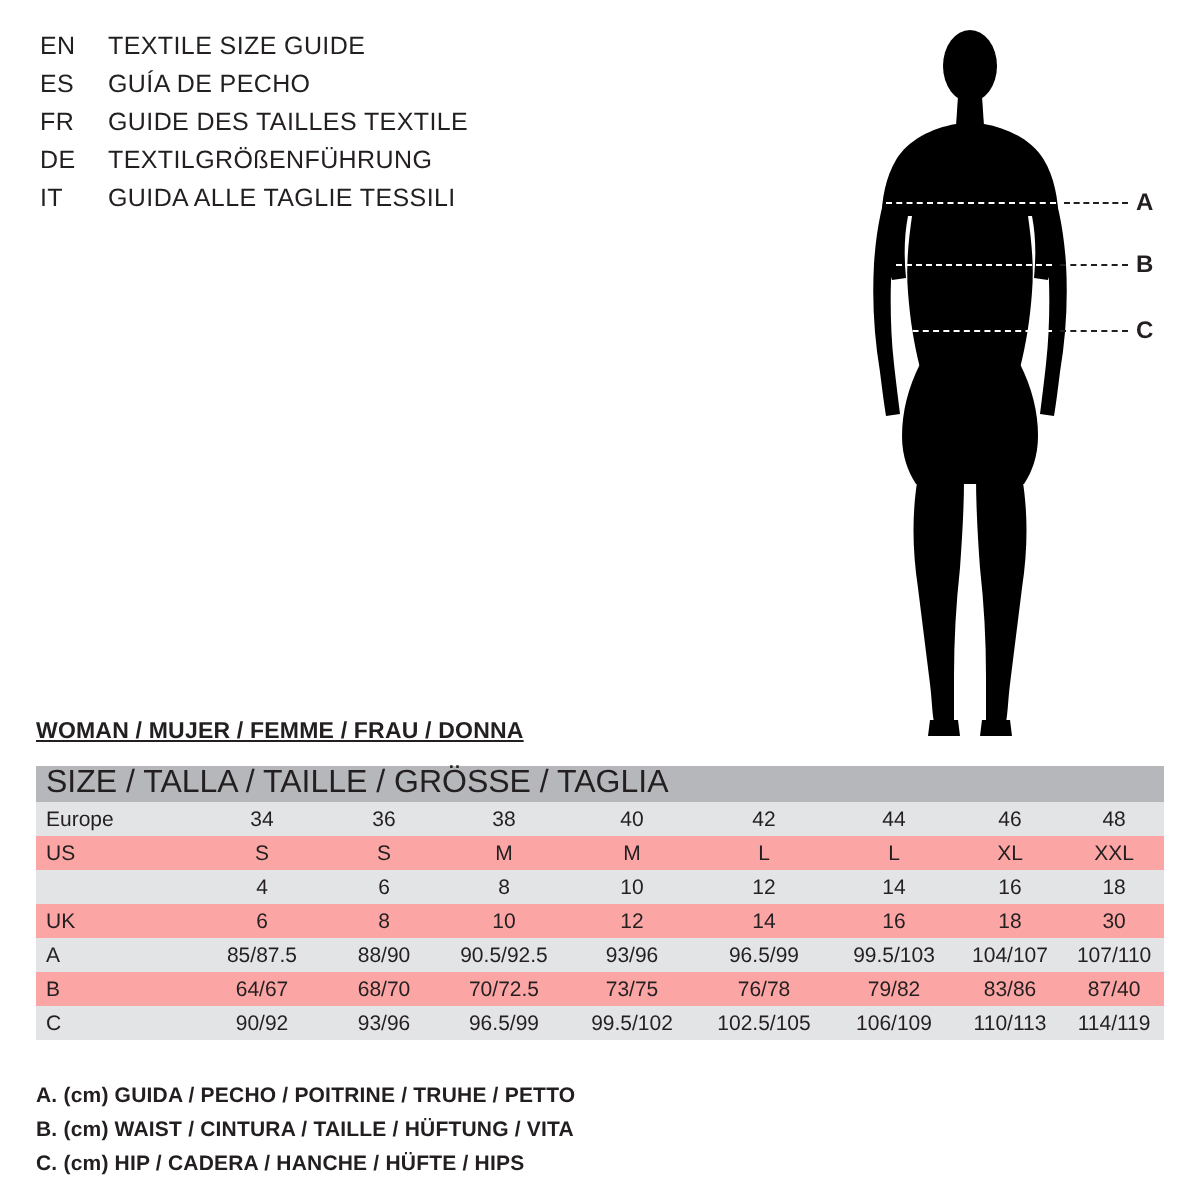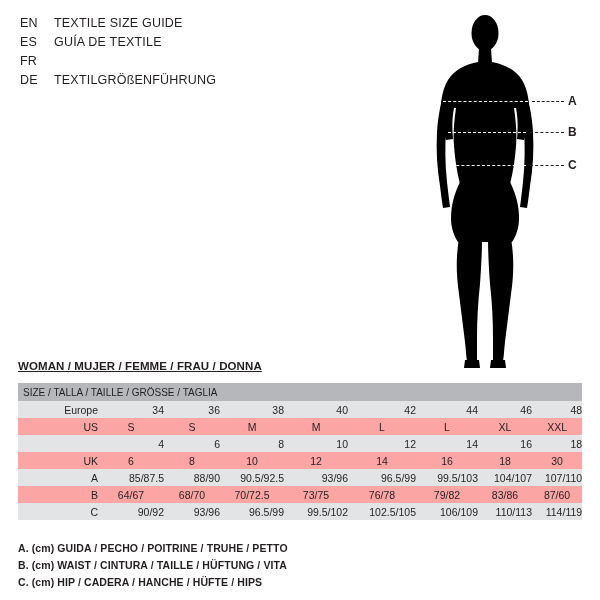--- a/index.html
+++ b/index.html
@@ -102,34 +102,33 @@
   }
   table.size-table td {
     font-size: 10.5px;
     color: #231f20;
     height: 17px;
     padding: 0;
     text-align: center;
     vertical-align: middle;
   }
   table.size-table td.label {
-    text-align: right;
+    text-align: left;
     padding-left: 5px;
   }
   tr.header-row td {
     background: #b5b7ba;
-    font-size: 10px;
+    font-size: 16px;
     font-weight: normal;
     text-align: left;
     padding-left: 5px;
     height: 18px;
   }
   tr.shaded td {
     background: #e3e4e6;
-    text-align: right;
   }
   tr.plain td {
     background: #fca5a5;
   }
 
   
   .footnotes {
     position: absolute;
     top: 540px;
     left: 18px;
@@ -148,28 +147,33 @@
 
 <div class="page">
 
   <div class="lang-block">
     <div class="lang-row">
       <span class="lang-code">EN</span>
       <span class="lang-title">TEXTILE SIZE GUIDE</span>
     </div>
     <div class="lang-row">
       <span class="lang-code">ES</span>
-      <span class="lang-title">GUÍA DE TEXTILE</span>
+      <span class="lang-title">GUÍA DE PECHO</span>
     </div>
     <div class="lang-row">
       <span class="lang-code">FR</span>
+      <span class="lang-title">GUIDE DES TAILLES TEXTILE</span>
     </div>
     <div class="lang-row">
       <span class="lang-code">DE</span>
       <span class="lang-title">TEXTILGRÖßENFÜHRUNG</span>
+    </div>
+    <div class="lang-row">
+      <span class="lang-code">IT</span>
+      <span class="lang-title">GUIDA ALLE TAGLIE TESSILI</span>
     </div>
   </div>
 
   <div class="figure-wrap">
     <svg class="figure-svg" width="210" height="365" viewBox="0 0 210 365">
       <g fill="#000000">
 
         <ellipse cx="105" cy="25" rx="13.5" ry="18"></ellipse>
 
         <path d="M99,40 L111,40 L112,55 L98,55 Z"></path>
@@ -336,21 +340,21 @@
 
         <tr class="plain">
           <td class="label">B</td>
           <td>64/67</td>
           <td>68/70</td>
           <td>70/72.5</td>
           <td>73/75</td>
           <td>76/78</td>
           <td>79/82</td>
           <td>83/86</td>
-          <td>87/60</td>
+          <td>87/40</td>
         </tr>
 
         <tr class="shaded">
           <td class="label">C</td>
           <td>90/92</td>
           <td>93/96</td>
           <td>96.5/99</td>
           <td>99.5/102</td>
           <td>102.5/105</td>
           <td>106/109</td>

